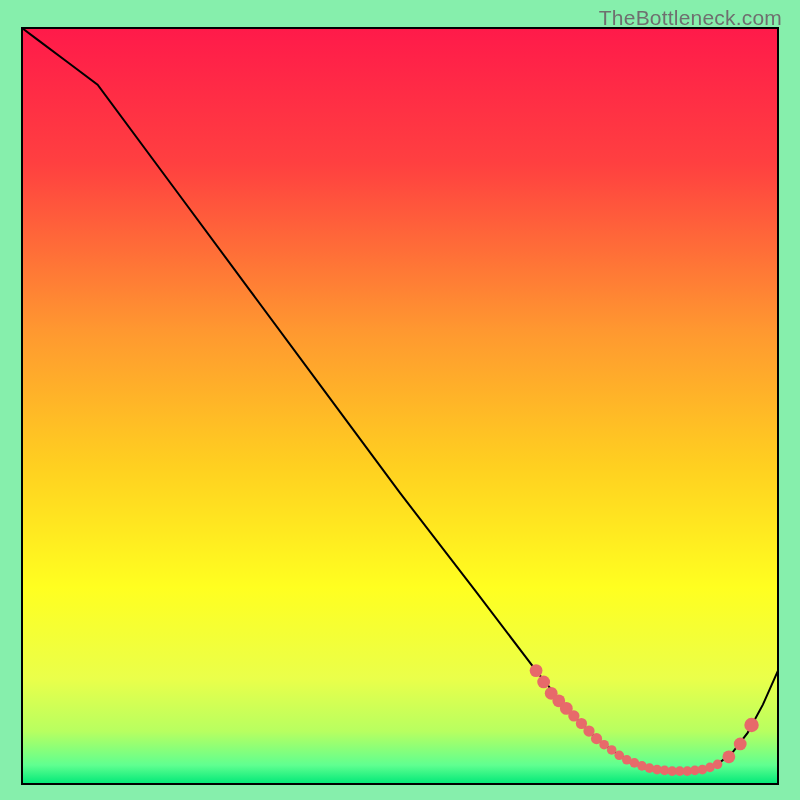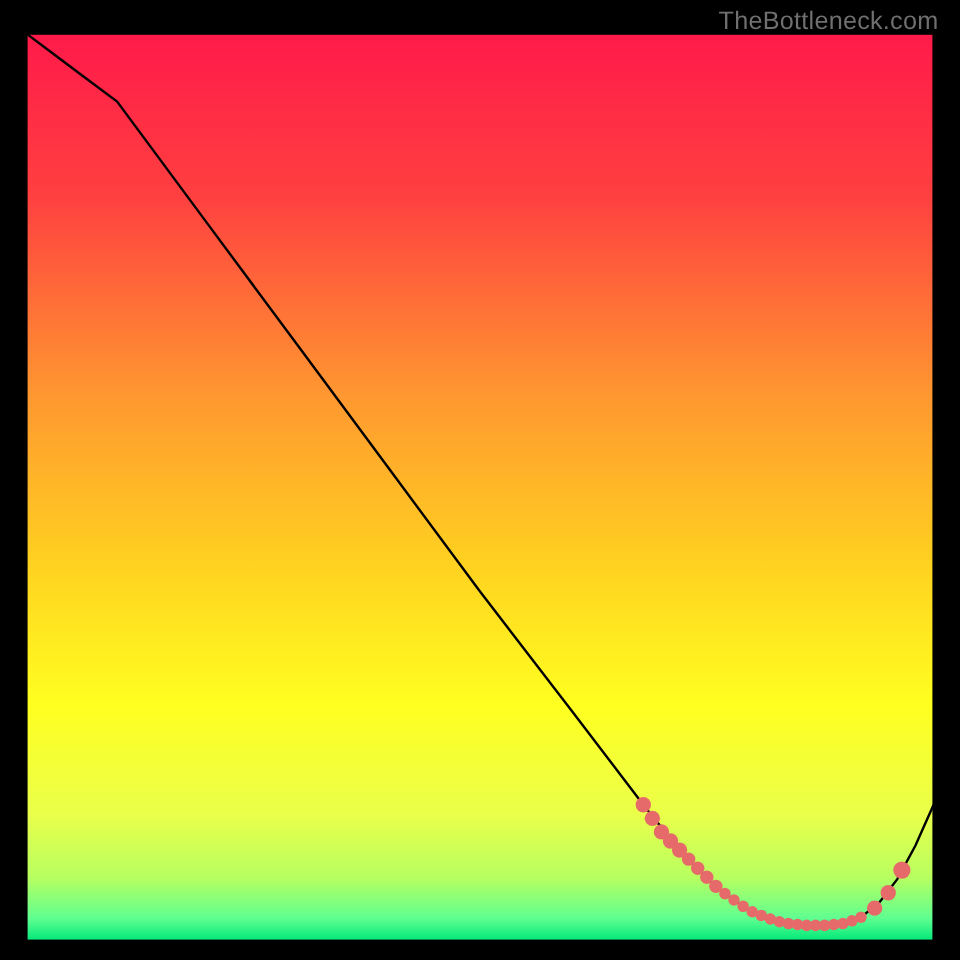--- a/index.html
+++ b/index.html
@@ -7,21 +7,21 @@
     padding: 0;
     width: 800px;
     height: 800px;
     overflow: hidden;
     font-family: Arial, Helvetica, sans-serif;
   }
   .chart-container {
     position: relative;
     width: 800px;
     height: 800px;
-    background: #000000;
+    background: #86efac;
   }
   .attribution {
     position: absolute;
     top: 6px;
     right: 18px;
     font-size: 21px;
     color: #6f6f6f;
     font-weight: 400;
     letter-spacing: 0.2px;
   }

